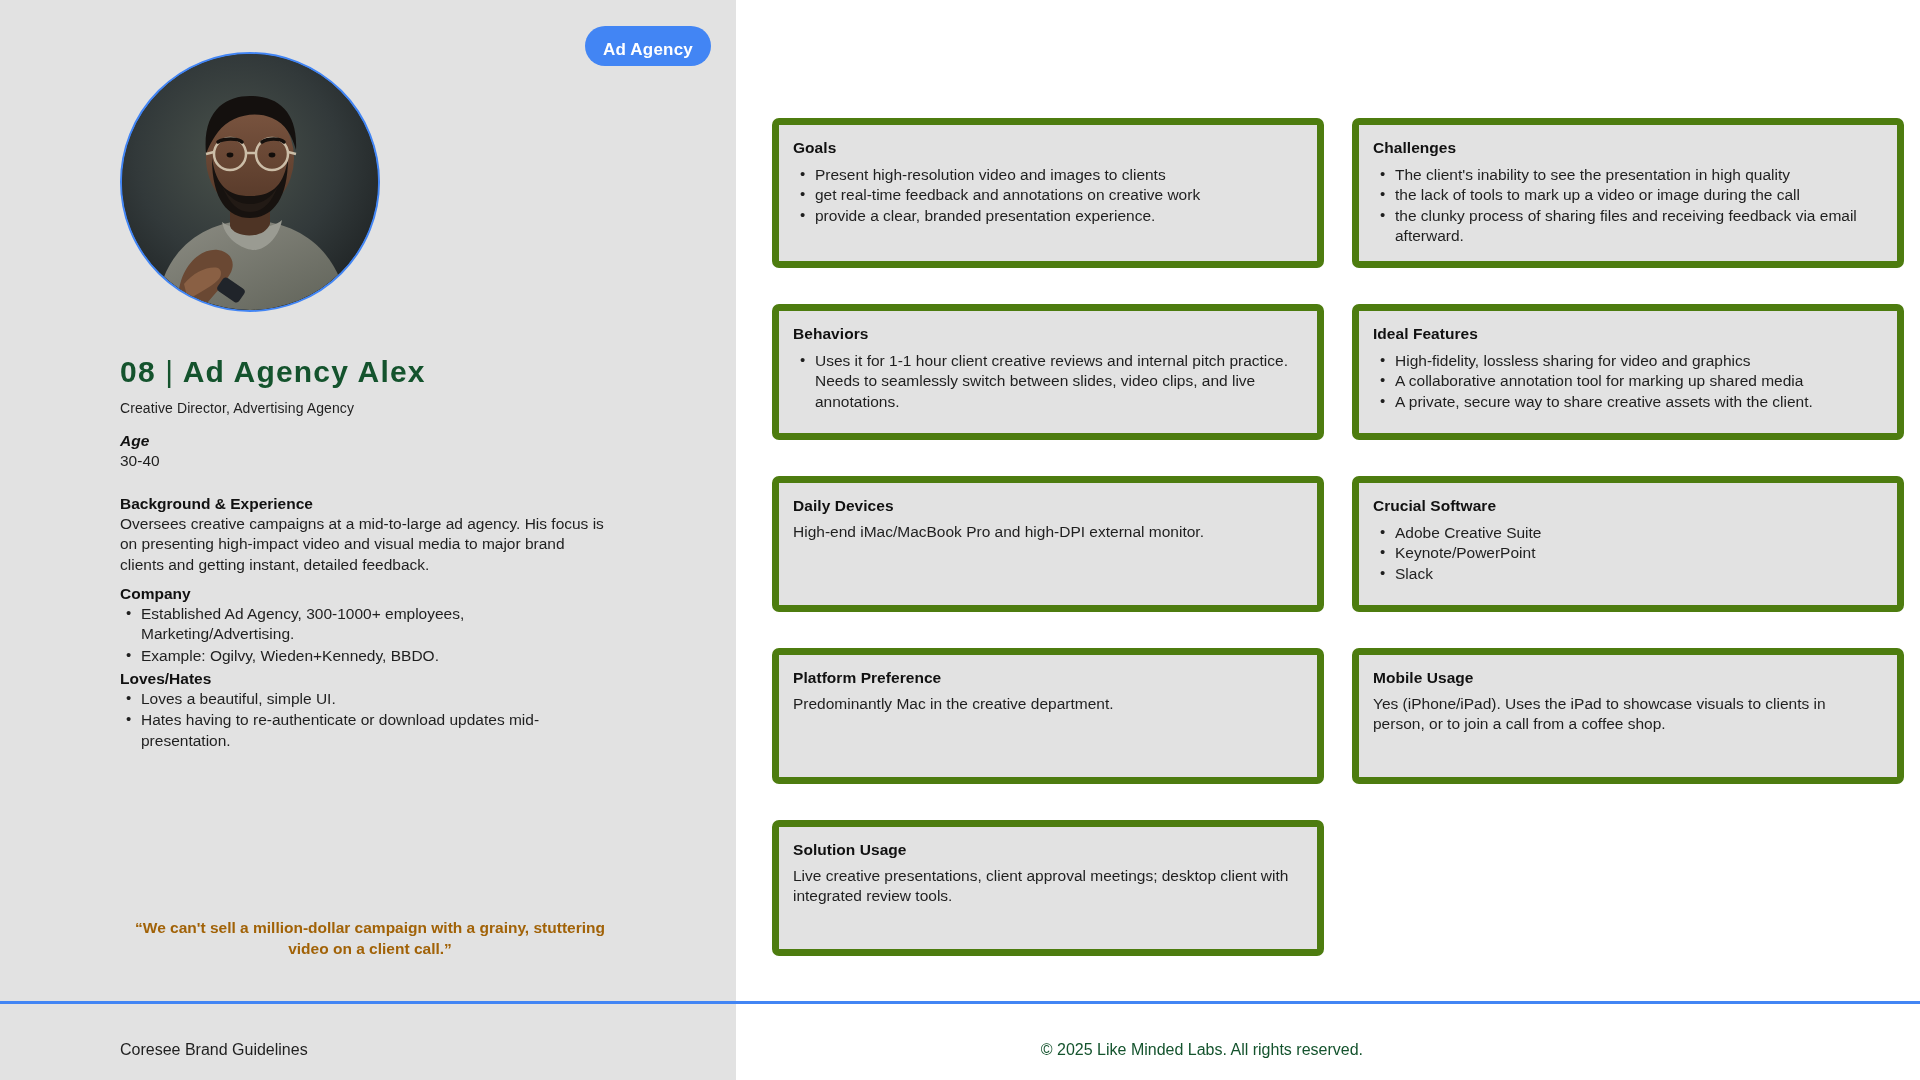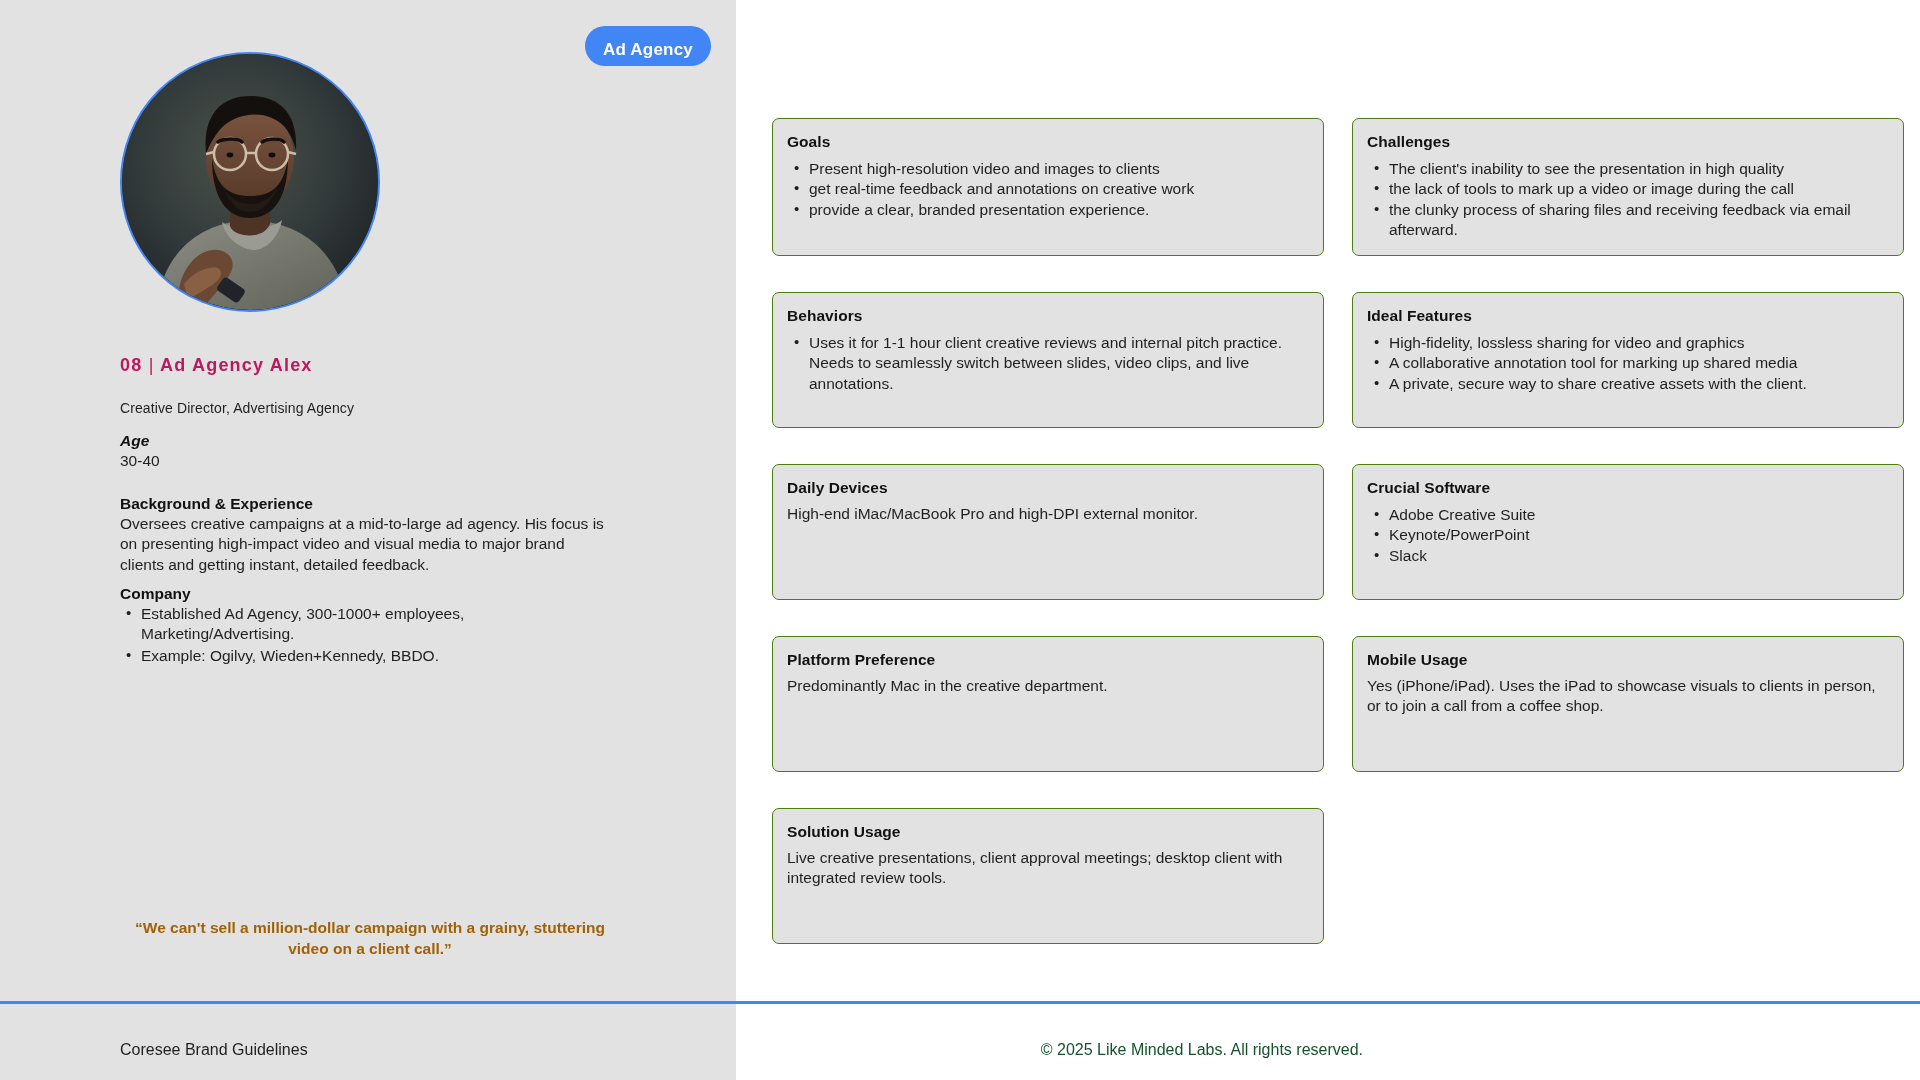--- a/index.html
+++ b/index.html
@@ -61,23 +61,23 @@
     position: absolute;
     inset: 0;
     border-radius: 50%;
     overflow: hidden;
   }
 
   .person-name {
     position: absolute;
     left: 120px;
     top: 355px;
-    font-size: 18px;
-    font-weight: 700;
-    color: #be185d;
+    font-size: 30px;
+    font-weight: 700;
+    color: #14532d;
     letter-spacing: 1.2px;
     white-space: nowrap;
   }
   .person-name .sep { font-weight: 500; }
 
   .person-role {
     position: absolute;
     left: 120px;
     top: 400px;
     font-size: 14px;
@@ -148,21 +148,21 @@
     top: 118px;
     width: 1112px;
     display: grid;
     grid-template-columns: 552px 552px;
     column-gap: 28px;
     row-gap: 36px;
   }
 
   .card {
     background: #e2e2e2;
-    border: 1px solid #4d7c0f;
+    border: 7px solid #4d7c0f;
     border-radius: 7px;
     padding: 14px 17px 14px 14px;
     min-height: 136px;
   }
 
   .card-title {
     font-size: 15.5px;
     font-weight: 700;
     color: #111111;
     margin-bottom: 7px;
@@ -303,20 +303,25 @@
 
     <div class="sb-block" style="top:585px;">
       <div class="sb-label">Company</div>
       <ul class="sb-list">
           <li>Established Ad Agency, 300-1000+ employees, Marketing/Advertising.</li>
           <li>Example: Ogilvy, Wieden+Kennedy, BBDO.</li>
         </ul>
     </div>
 
     <div class="sb-block" style="top:670px;">
+      <div class="sb-label">Loves/Hates</div>
+      <ul class="sb-list">
+          <li>Loves a beautiful, simple UI.</li>
+          <li>Hates having to re-authenticate or download updates mid-presentation.</li>
+        </ul>
     </div>
 
     <div class="quote">“We can't sell a million-dollar campaign with a grainy, stuttering video on a client call.”</div>
   </div>
 
   <div class="content">
     <div class="card-grid">
         <div class="card">
           <div class="card-title">Goals</div>
           <ul class="card-list">

